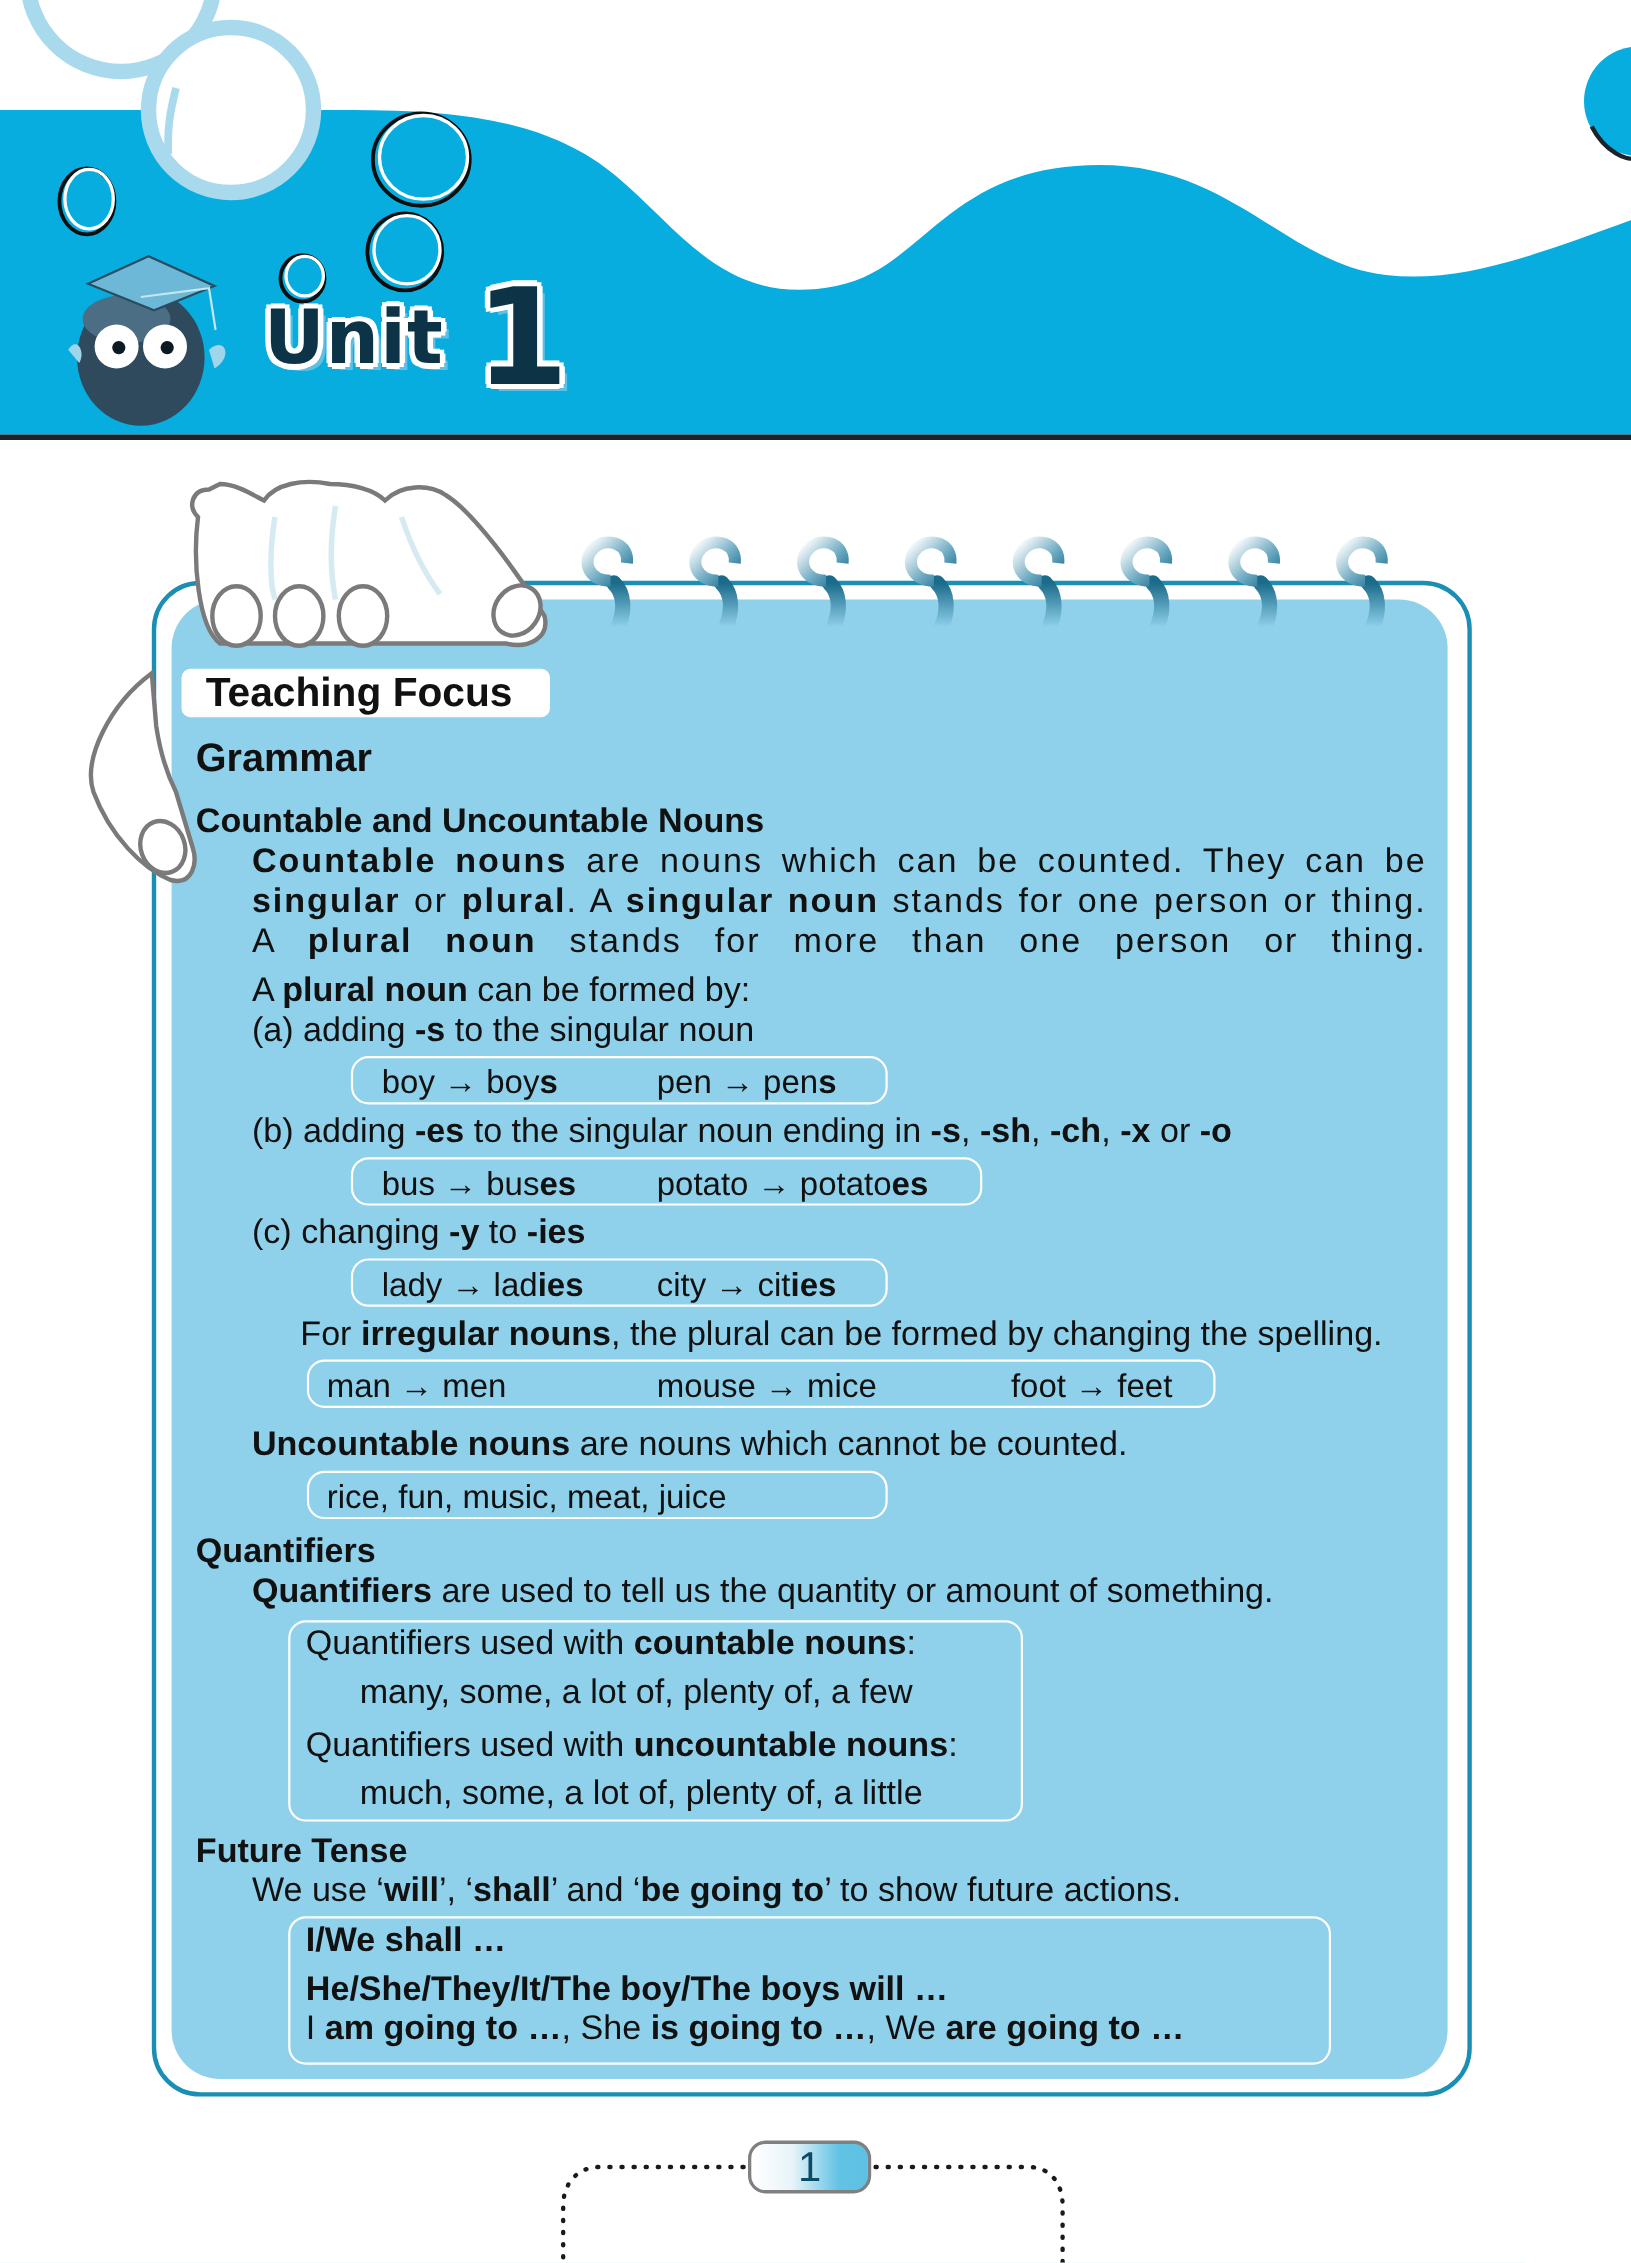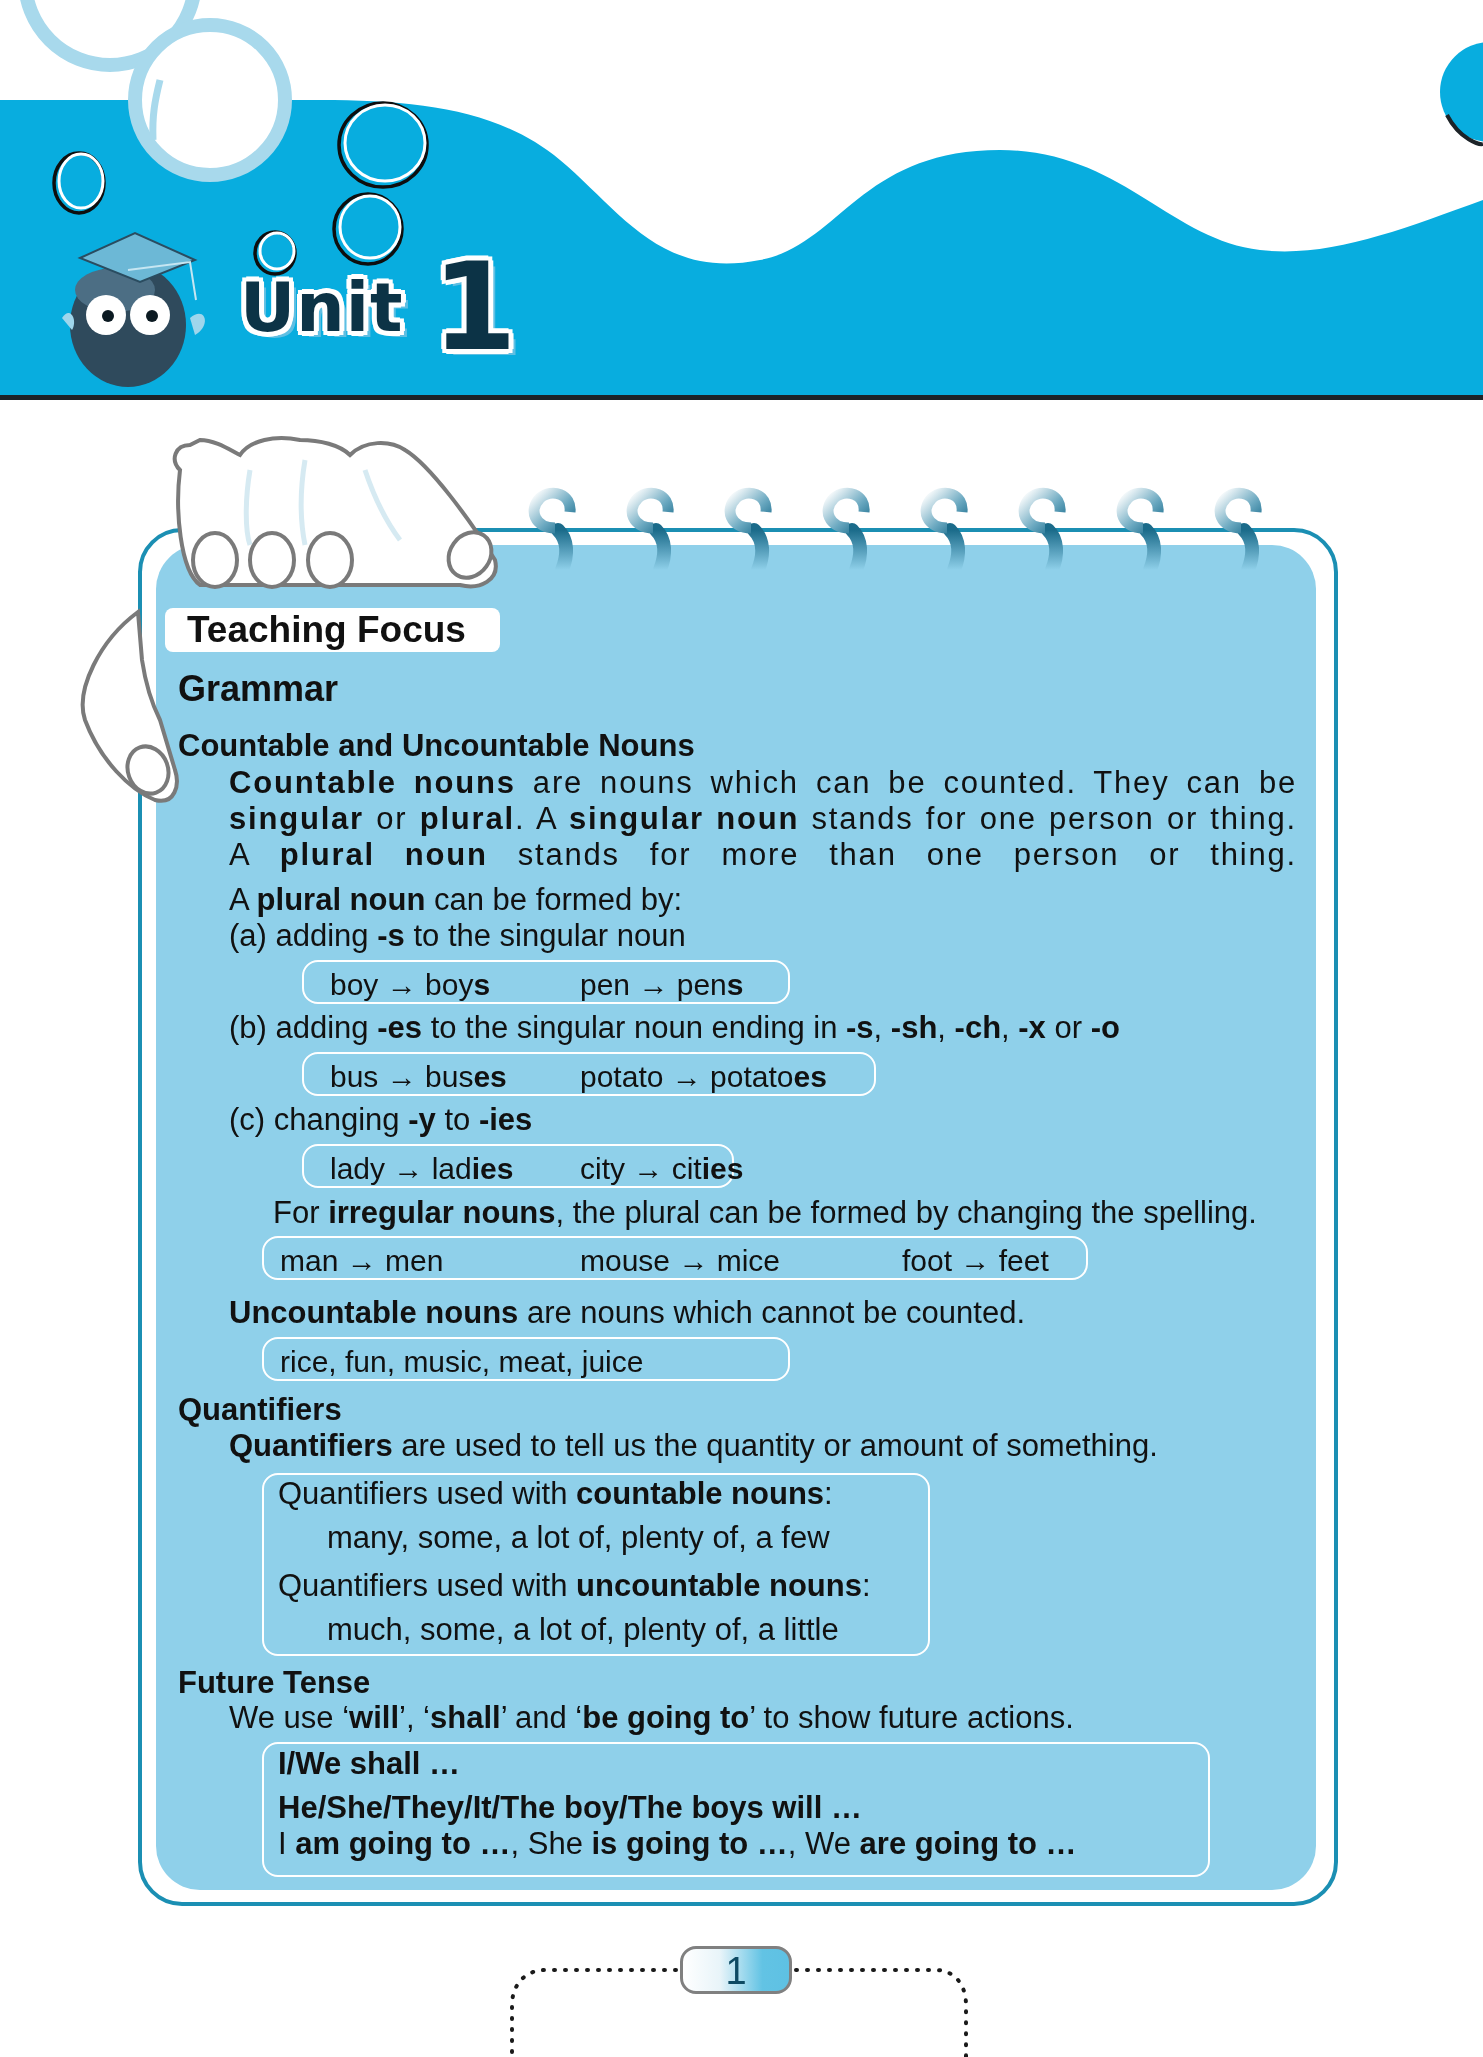--- a/index.html
+++ b/index.html
@@ -35,21 +35,21 @@
     .tf-label { position: absolute; left: 187px; top: 609px; font-size: 37px; font-weight: bold; }
 
     .h-grammar { position: absolute; left: 178px; top: 668px; font-size: 36px; font-weight: bold; }
     .h-sect { position: absolute; left: 178px; font-size: 31px; font-weight: bold; }
 
     .p { position: absolute; left: 229px; font-size: 31px; line-height: 36px; white-space: nowrap; }
     .p b { font-weight: bold; }
     .justify { width: 1068px; text-align: justify; text-align-last: justify; white-space: normal; letter-spacing: 1.2px; }
 
     .pill { position: absolute; border: 2.5px solid #ffffff; border-radius: 16px; box-sizing: border-box;
-      font-size: 30px; line-height: 40px; white-space: nowrap; }
+      font-size: 30px; line-height: 40px; white-space: nowrap; margin-left: 17px; }
     .pill span { position: absolute; top: 3px; }
     .pill b { font-weight: bold; }
 
     .qbox { position: absolute; left: 262px; top: 1473px; width: 668px; height: 183px;
       border: 2.5px solid #fff; border-radius: 16px; box-sizing: border-box; }
     .fbox { position: absolute; left: 262px; top: 1742px; width: 948px; height: 135px;
       border: 2.5px solid #fff; border-radius: 16px; box-sizing: border-box; }
 
     
     #footer-dots { position: absolute; left: 0; top: 0; }
@@ -201,21 +201,21 @@
     <span style="left:276px;"><span style="position:static">pen → pen</span><b>s</b></span>
   </div>
 
   <div class="p" style="top:1010px;"><span>(b) adding </span><b>-es</b><span> to the singular noun ending in </span><b>-s</b><span>, </span><b>-sh</b><span>, </span><b>-ch</b><span>, </span><b>-x</b><span> or </span><b>-o</b></div>
   <div class="pill" style="left:302px; top:1052px; width:574px; height:44px;">
     <span style="left:26px;"><span style="position:static">bus → bus</span><b>es</b></span>
     <span style="left:276px;"><span style="position:static">potato → potato</span><b>es</b></span>
   </div>
 
   <div class="p" style="top:1102px;"><span>(c) changing </span><b>-y</b><span> to </span><b>-ies</b></div>
-  <div class="pill" style="left:302px; top:1144px; width:432px; height:44px;">
+  <div class="pill" style="left:302px; top:1144px; width:488px; height:44px;">
     <span style="left:26px;"><span style="position:static">lady → lad</span><b>ies</b></span>
     <span style="left:276px;"><span style="position:static">city → cit</span><b>ies</b></span>
   </div>
 
   <div class="p" style="top:1195px;margin-left:44px;"><span>For </span><b>irregular nouns</b><span>, the plural can be formed by changing the spelling.</span></div>
   <div class="pill" style="left:262px; top:1236px; width:826px; height:44px;">
     <span style="left:16px;">man → men</span>
     <span style="left:316px;">mouse → mice</span>
     <span style="left:638px;">foot → feet</span>
   </div>

